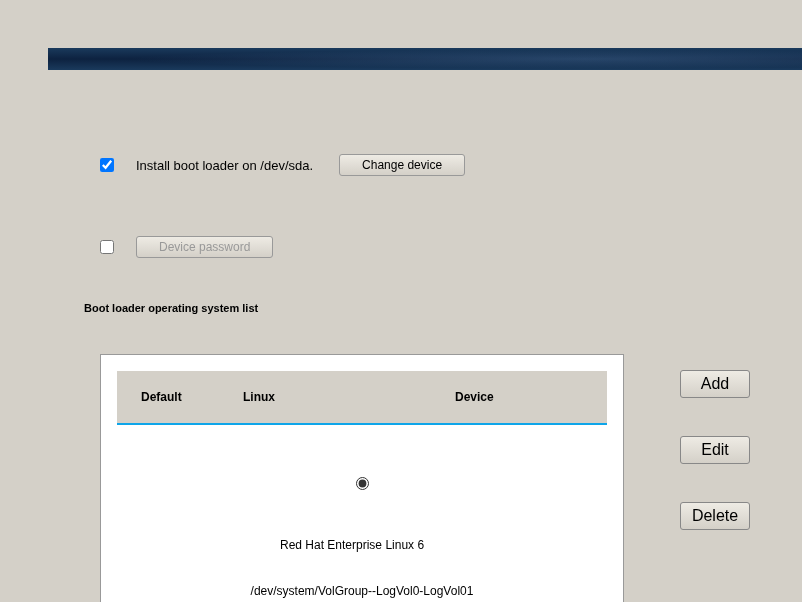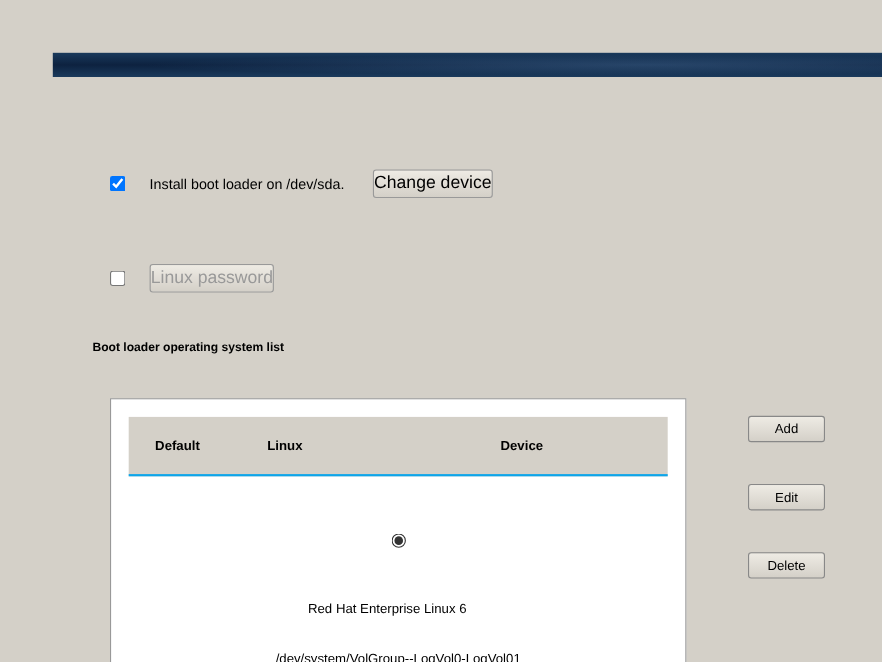--- a/index.html
+++ b/index.html
@@ -50,25 +50,25 @@
       height: 14px;
     }
 
     .row label {
       font-size: 13px;
       color: #000;
       margin-right: 10px;
     }
 
     .btn {
-      padding: 3px 0;
+      padding: 3px 22px;
       background: linear-gradient(to bottom, #eeebe4, #d4d0c8);
       border: 1px solid #999;
       border-radius: 3px;
-      font-size: 16px;
+      font-size: 12px;
       cursor: pointer;
       color: #000;
       min-width: 80px;
       text-align: center;
     }
 
     .btn:disabled, .btn.disabled {
       color: #999;
       cursor: default;
     }
@@ -136,21 +136,21 @@
       flex-direction: column;
       gap: 6px;
       padding-top: 0;
     }
 
     .side-btn {
       padding: 4px 10px;
       background: linear-gradient(to bottom, #eeebe4, #d4d0c8);
       border: 1px solid #888;
       border-radius: 3px;
-      font-size: 12px;
+      font-size: 16px;
       cursor: pointer;
       color: #000;
       min-width: 70px;
       text-align: center;
     }
 
     .footer {
       display: flex;
       justify-content: center;
       padding: 10px 10px 10px 0;
@@ -201,21 +201,21 @@
 <div class="main-content">
 
   <div class="row">
     <input type="checkbox" id="cb-install" checked="" style="">
     <label for="cb-install">Install boot loader on /dev/sda.</label>
     <button class="btn">Change device</button>
   </div>
 
   <div class="row">
     <input type="checkbox" id="cb-password" style="">
-    <button class="btn disabled" disabled="">Linux password</button>
+    <button class="btn disabled" disabled="">Device password</button>
   </div>
 
   <div class="section-title">Boot loader operating system list</div>
 
   <div class="table-area">
 
     <div class="os-table">
 
       <div class="table-header">
         <div class="table-header-cell col-default">Default</div>

